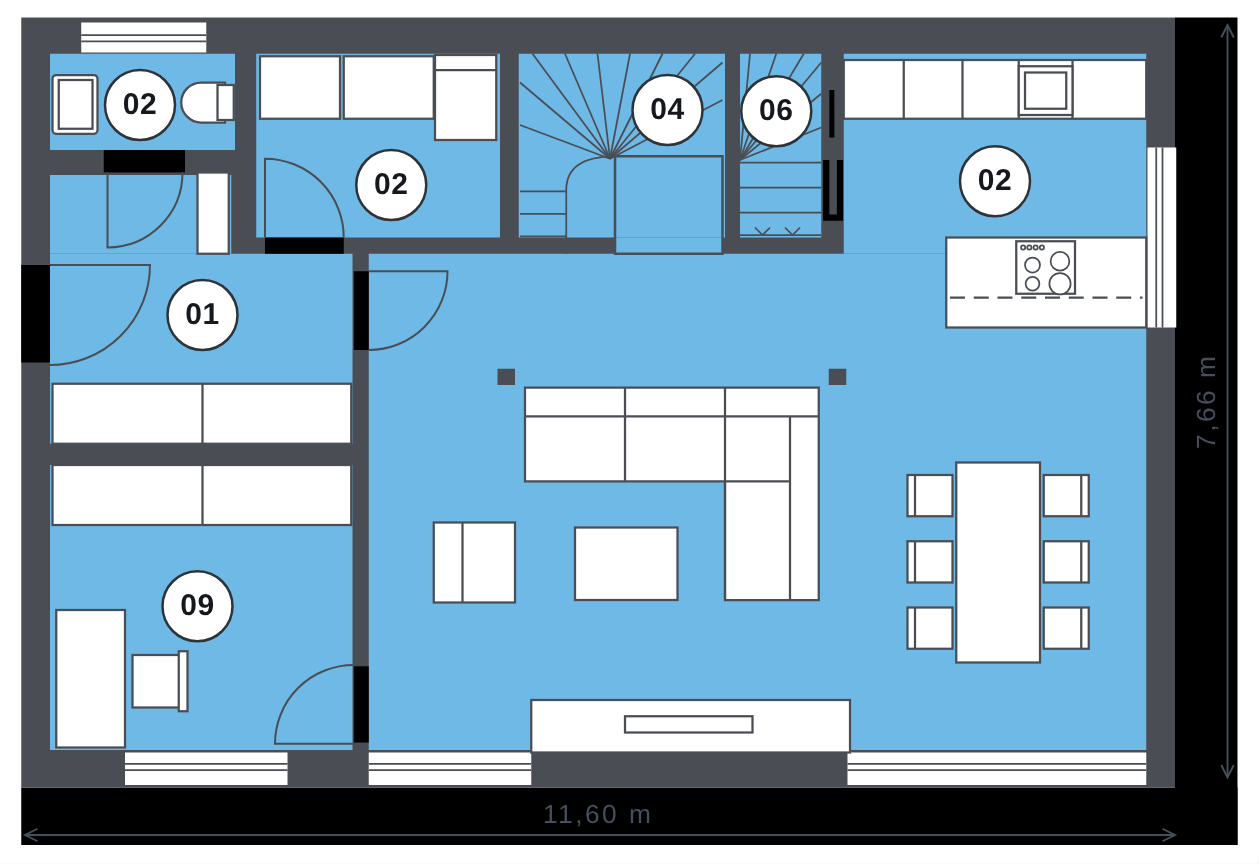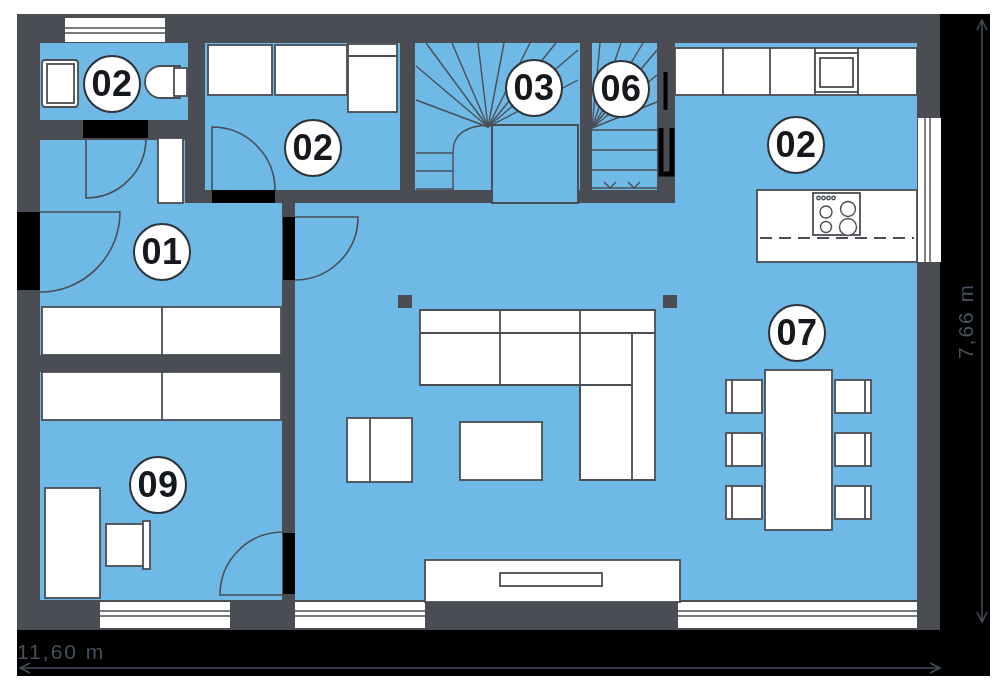--- a/index.html
+++ b/index.html
@@ -2,23 +2,23 @@
 <html><head>
 <meta charset="utf-8">
 <style>
   html,body{margin:0;padding:0;background:#fff;}
   .stage{position:relative;width:1007px;height:691px;background:#fff;overflow:hidden;
          font-family:"Liberation Sans",sans-serif;}
   .stage svg{position:absolute;left:0;top:0;}
   .room-badge{position:absolute;width:58px;height:58px;border-radius:50%;
     background:#fff;border:2px solid #2E3338;box-sizing:border-box;
     display:flex;align-items:center;justify-content:center;
-    font-weight:700;font-size:36px;color:#15181C;letter-spacing:0.5px;}
+    font-weight:700;font-size:24px;color:#15181C;letter-spacing:0.5px;}
   .dim{position:absolute;font-size:21px;font-weight:400;color:#454F5E;letter-spacing:2px;}
-  .dim-bottom{left:17px;top:640px;width:923px;}
+  .dim-bottom{left:17px;top:640px;width:923px;text-align:center;}
   .dim-right{left:966px;top:321px;transform:translate(-50%,-50%) rotate(-90deg);white-space:nowrap;}
 </style>
 </head>
 <body>
 
 <div class="stage">
 
 <svg width="1007" height="691" viewBox="0 0 1007 691">
 
   <rect x="0" y="0" width="1007" height="691" fill="#ffffff"></rect>
@@ -234,22 +234,21 @@
     <path d="M930,663 L940,668 L930,673"></path>
     <line x1="982" y1="20" x2="982" y2="622"></line>
     <path d="M977,30 L982,20 L987,30"></path>
     <path d="M977,612 L982,622 L987,612"></path>
   </g>
 </svg>
 
 <div class="room-badge" style="left:133px;top:223px">01</div>
 <div class="room-badge" style="left:83px;top:55px">02</div>
 <div class="room-badge" style="left:284px;top:119px">02</div>
-<div class="room-badge" style="left:505px;top:59px">03</div>
+<div class="room-badge" style="left:505px;top:59px">04</div>
 <div class="room-badge" style="left:592px;top:60px">06</div>
 <div class="room-badge" style="left:767px;top:116px">02</div>
-<div class="room-badge" style="left:768px;top:304px">07</div>
 <div class="room-badge" style="left:129px;top:456px">09</div>
 
 <div class="dim dim-bottom">11,60 m</div>
 <div class="dim dim-right">7,66 m</div>
 
 </div>
 
 </body></html>

